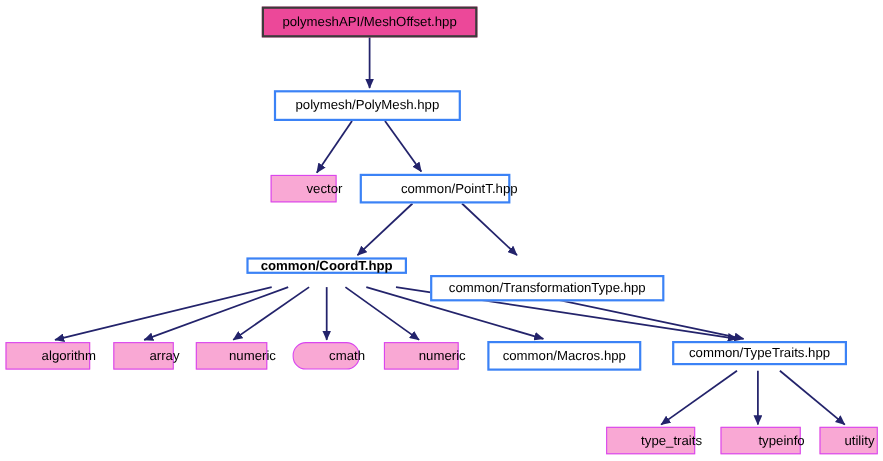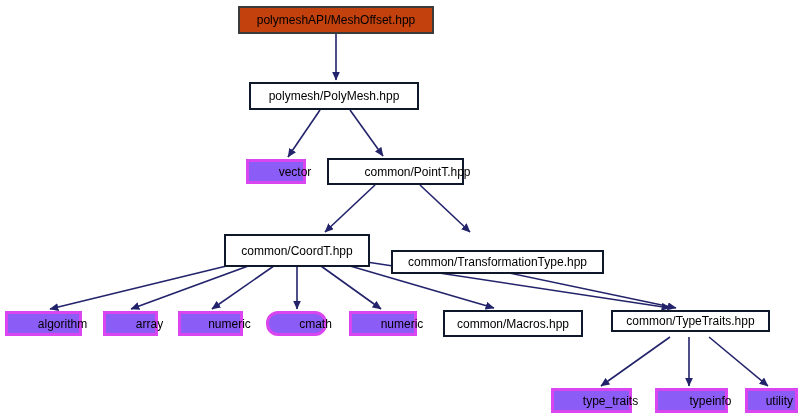--- a/index.html
+++ b/index.html
@@ -27,33 +27,33 @@
     justify-content:center;
     background:#ffffff;
     color:#000000;
     font-size:12px;
     line-height:1;
     white-space:nowrap;
     letter-spacing:0px;
   }
   
   .node.thick{
-    border:2px solid #0f172a;
+    border:2px solid #3b82f6;
     background:#ffffff;
   }
   
   .node.thin{
-    border:3px solid #d946ef;
-    background:#8b5cf6;
+    border:1px solid #d946ef;
+    background:#f9a8d4;
     padding-left:38px;
   }
   
   .node.root{
     border:2px solid #3b3b3b;
-    background:#c2410c;
+    background:#ec4899;
   }
   .node span{
     display:block;
     padding:0 2px;
     transform:translateY(-0.5px);
   }
 </style>
 </head>
 <body>
 
@@ -91,21 +91,21 @@
       </div>
       <div class="node thick" style="left: 249px; top: 82px; width: 170px; height: 28px;">
         <span>polymesh/PolyMesh.hpp</span>
       </div>
       <div class="node thin" style="left: 246px; top: 159px; width: 60px; height: 25px;">
         <span>vector</span>
       </div>
       <div class="node thick" style="left: 327px; top: 158px; width: 137px; height: 27px; padding-left: 44px;">
         <span>common/PointT.hpp</span>
       </div>
-      <div class="node thick" style="left: 224px; top: 234px; width: 146px; height: 33px;">
+      <div class="node thick" style="left: 224px; top: 234px; width: 146px; height: 15px; font-weight: bold;">
         <span>common/CoordT.hpp</span>
       </div>
       <div class="node thick" style="left: 391px; top: 234px; width: 213px; height: 24px; margin-top: 16px;">
         <span>common/TransformationType.hpp</span>
       </div>
       <div class="node thin" style="left: 5px; top: 311px; width: 77px; height: 25px;">
         <span>algorithm</span>
       </div>
       <div class="node thin" style="left: 103px; top: 311px; width: 55px; height: 25px;">
         <span>array</span>

